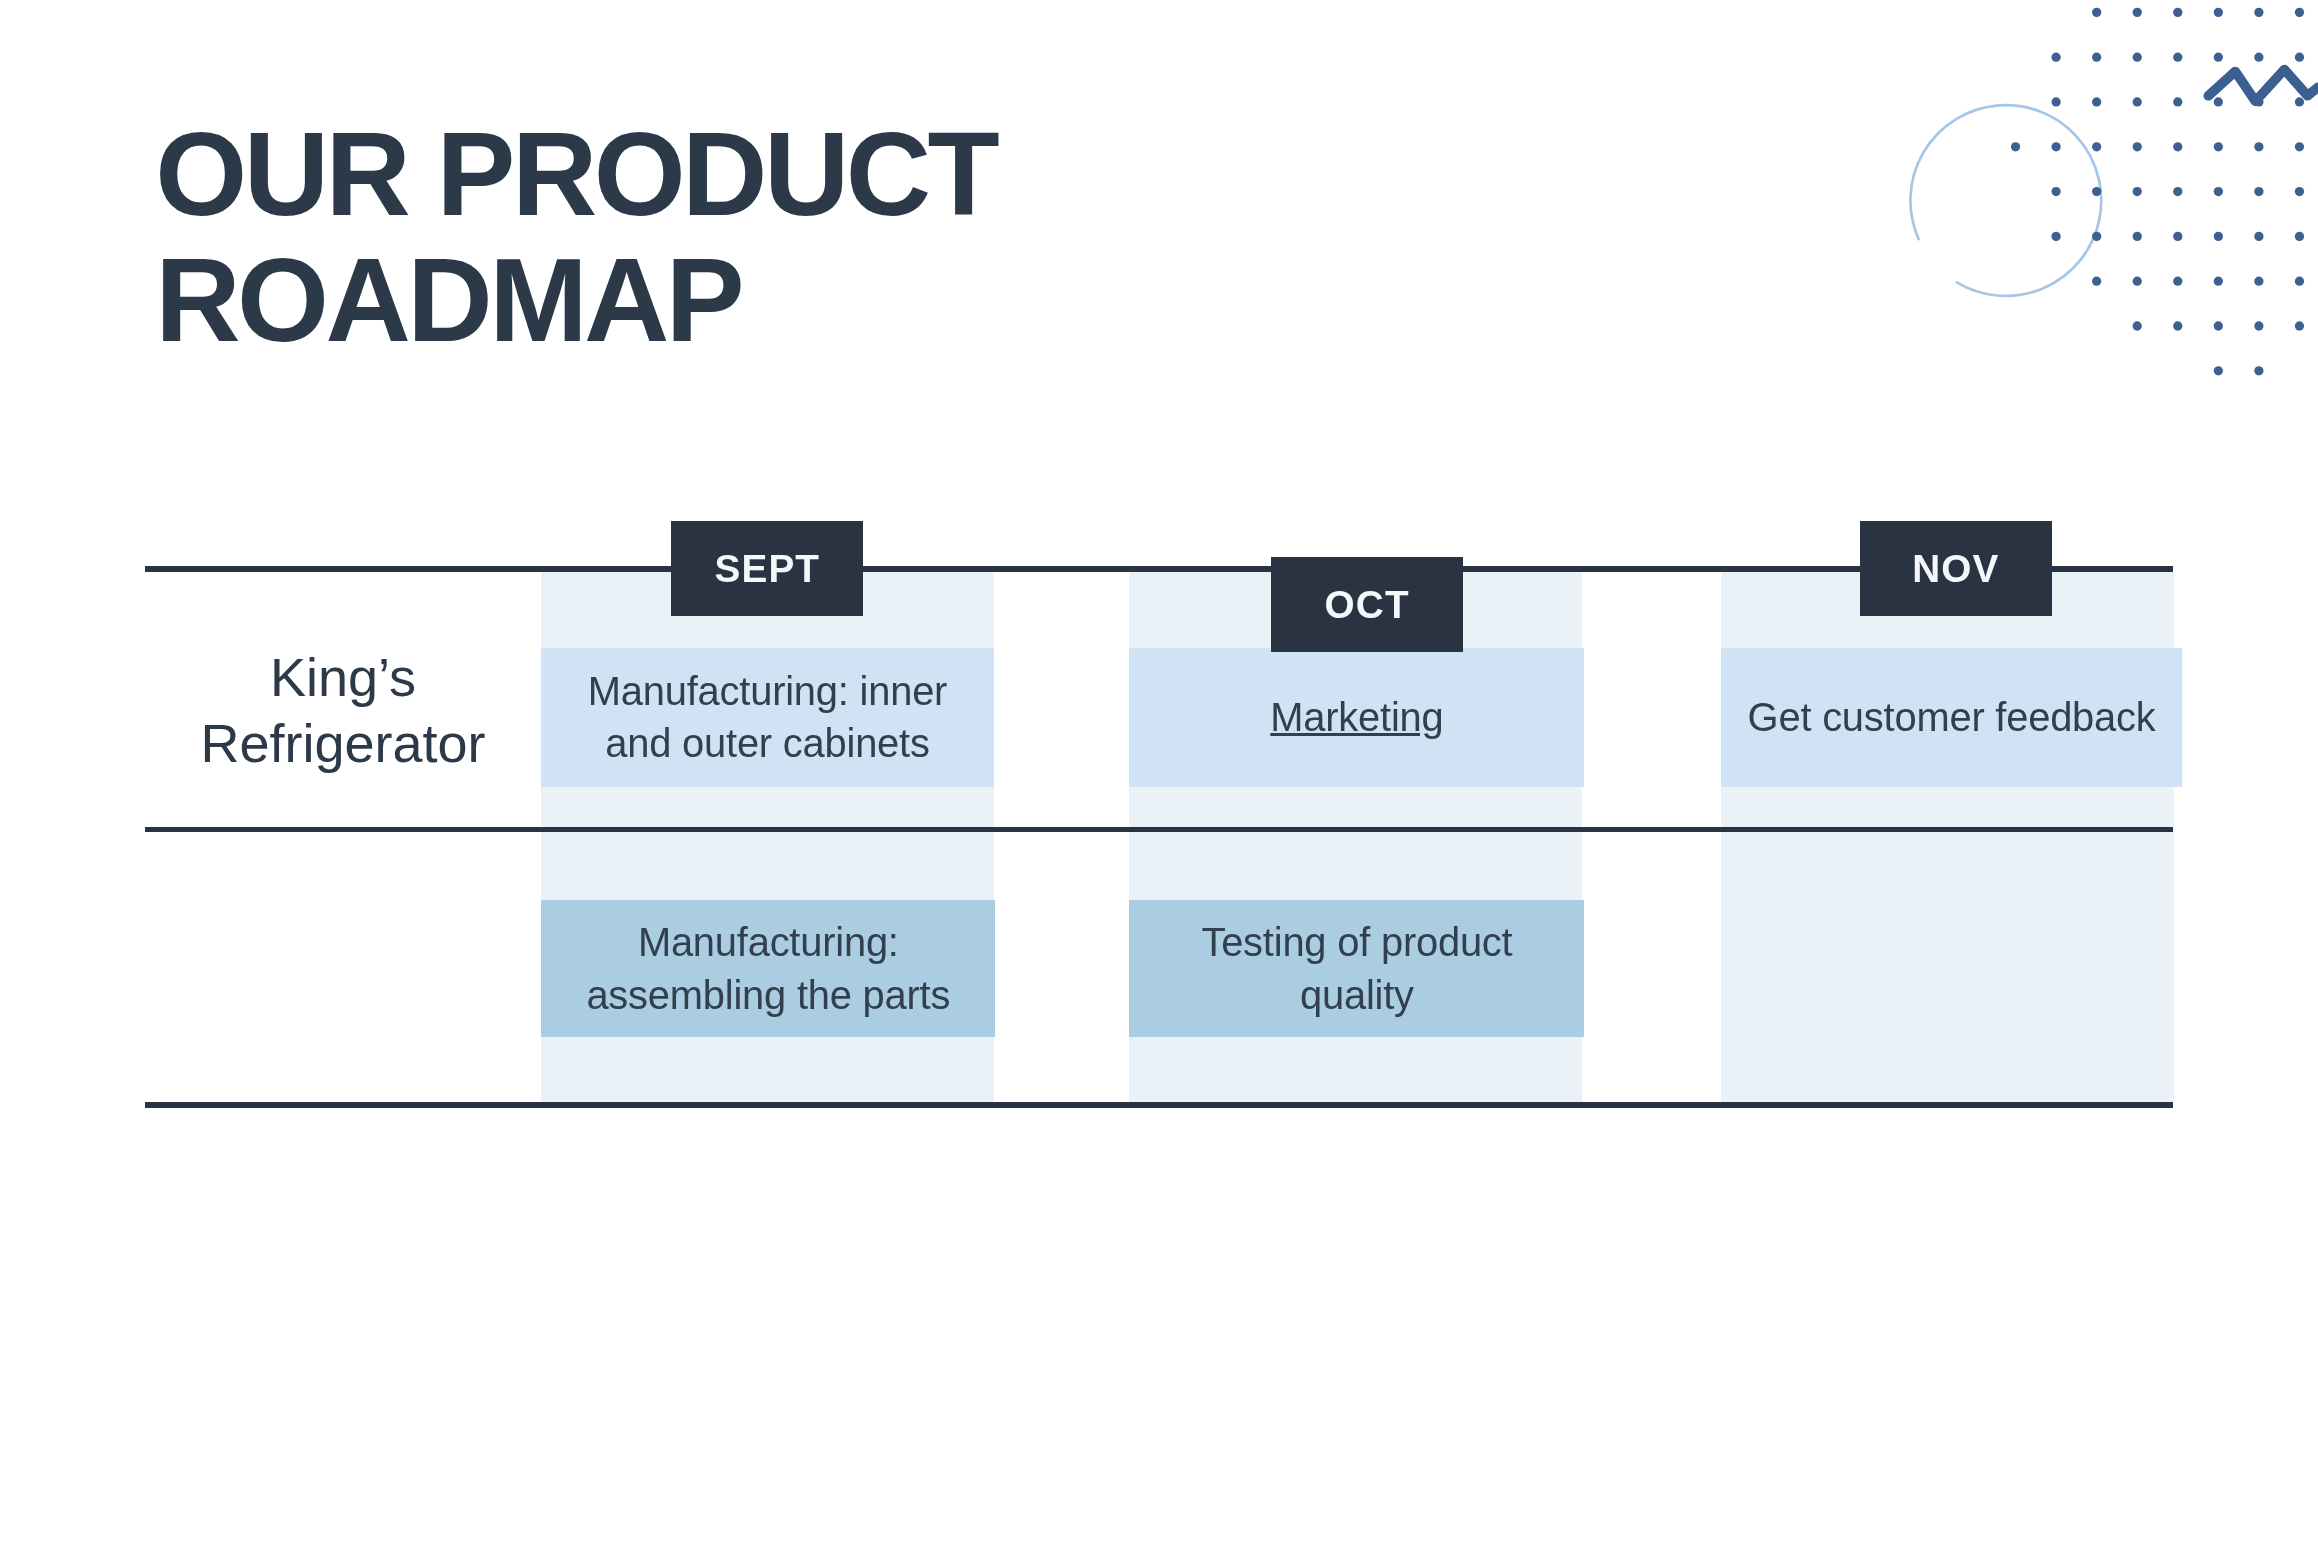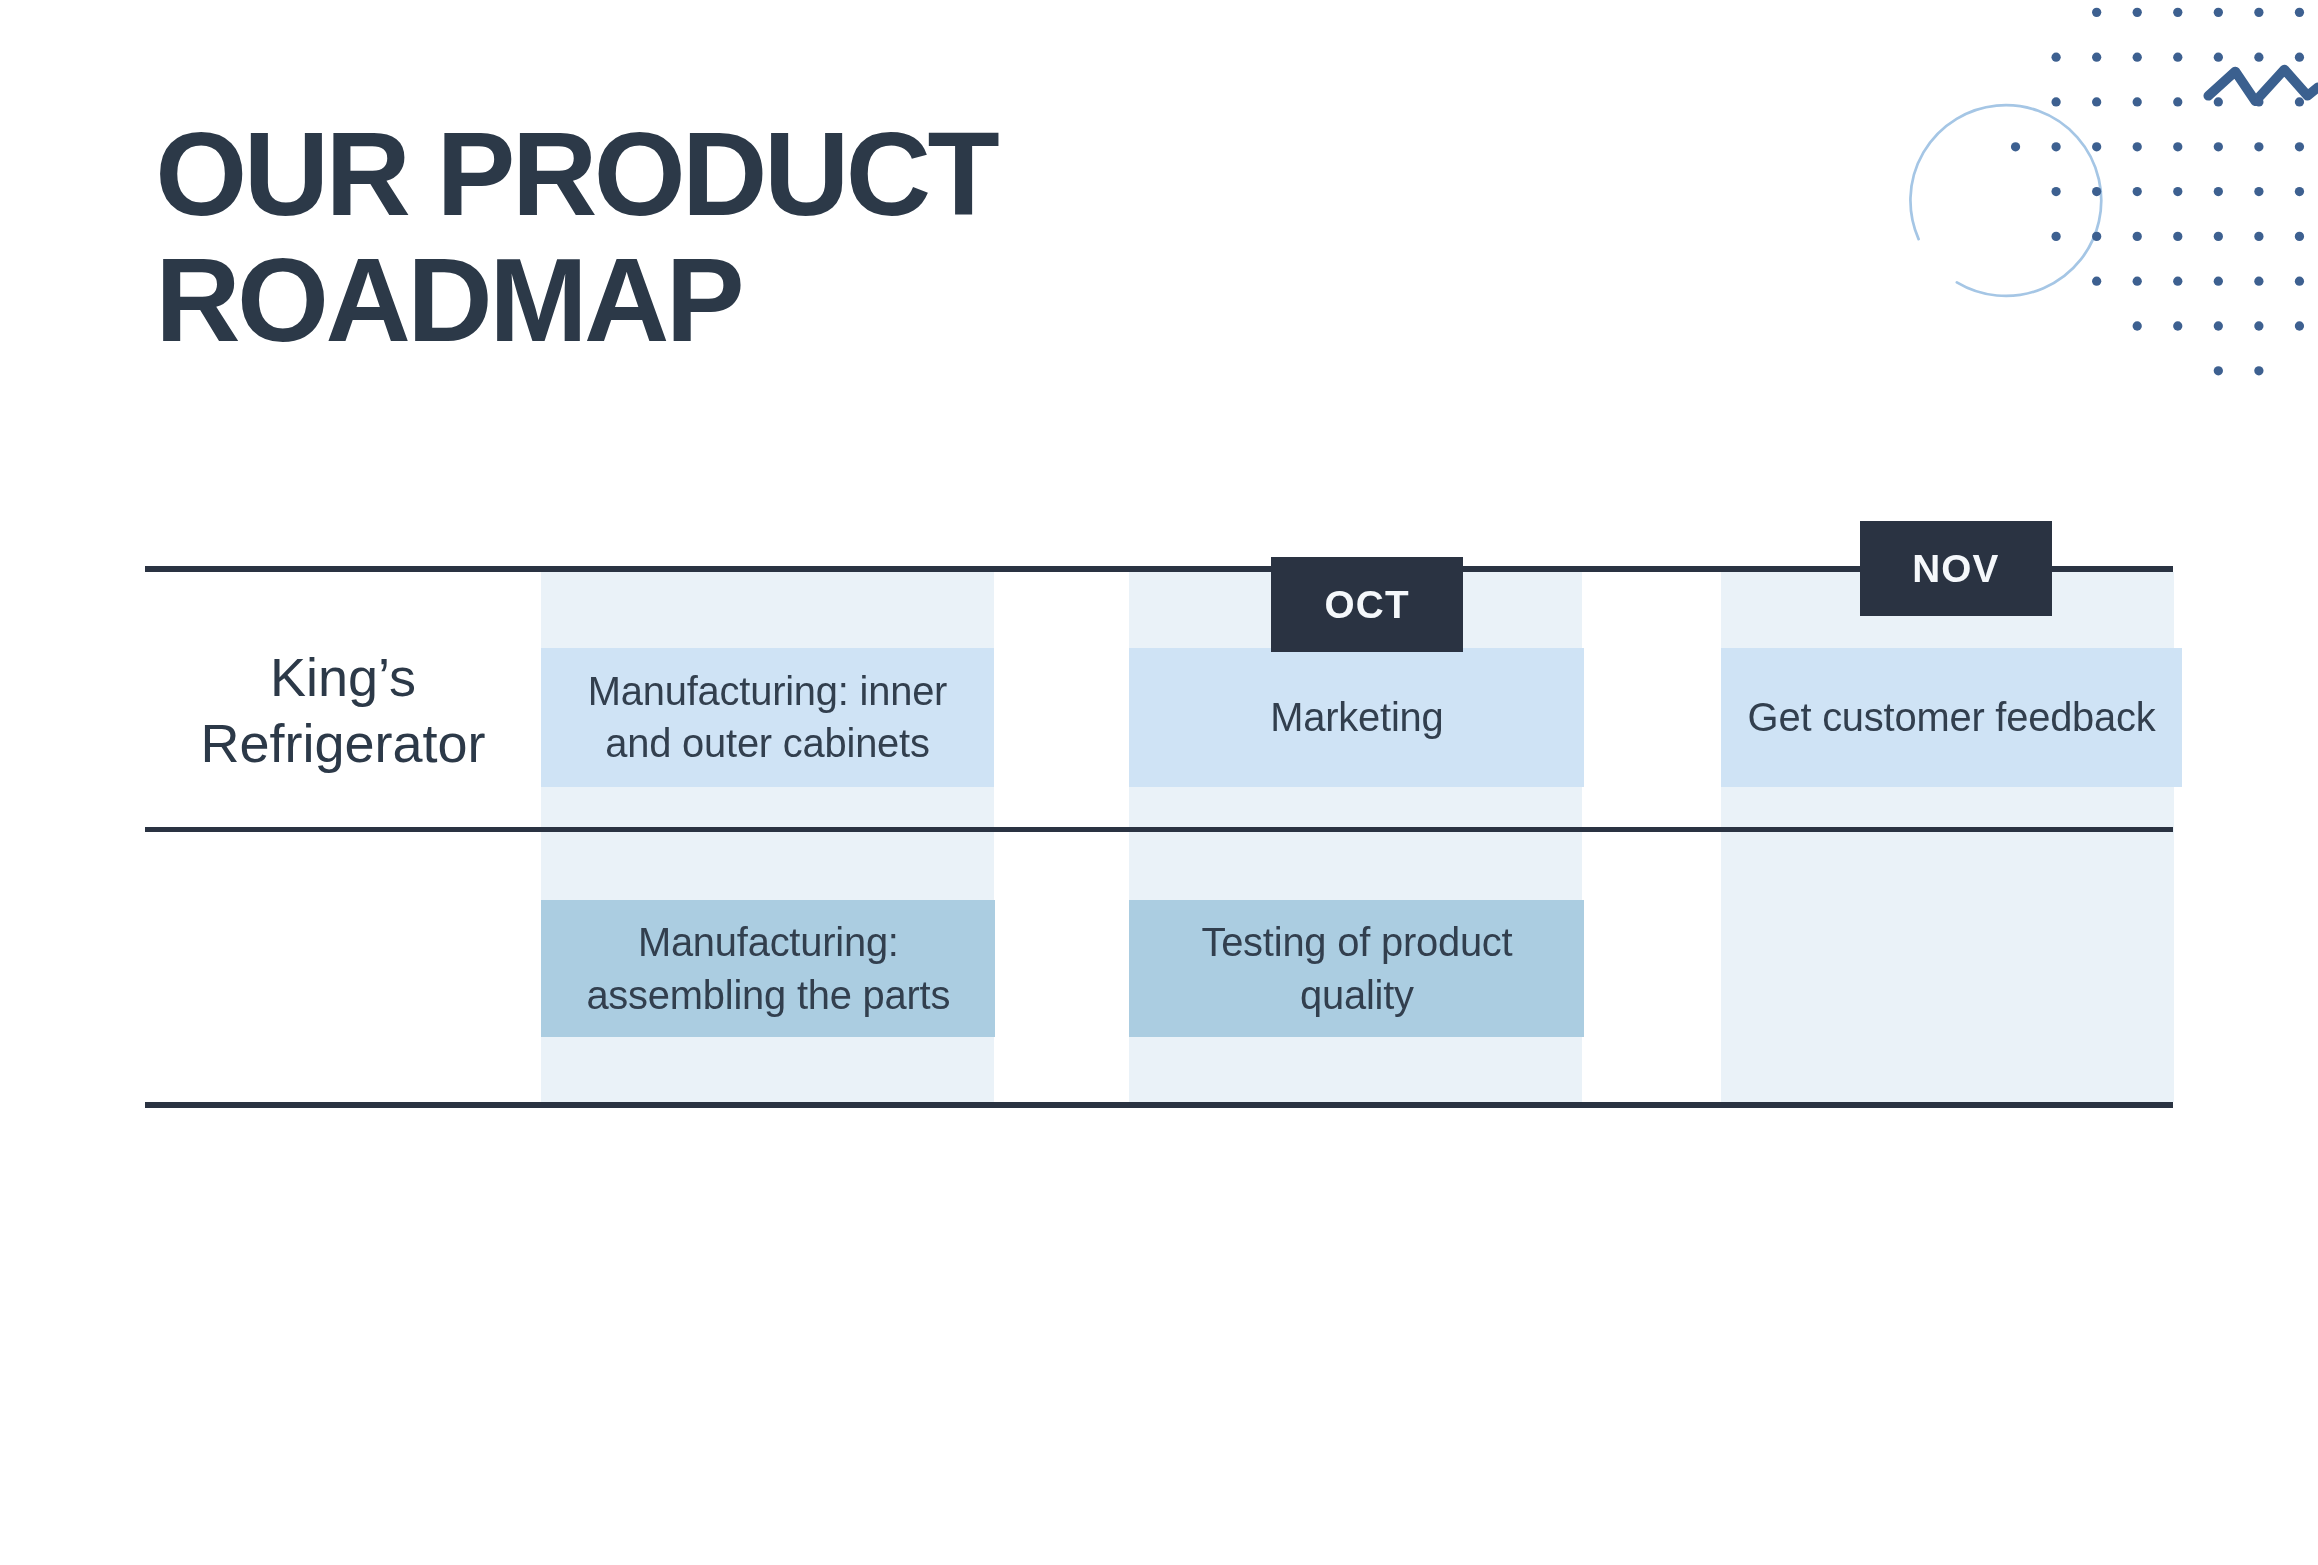--- a/index.html
+++ b/index.html
@@ -77,21 +77,21 @@
     line-height: 1.32;
     letter-spacing: -0.005em;
     color: var(--cell-text, #323f4e);
     padding: 0 1%;
     box-sizing: border-box;
     z-index: 2;
   }
   .row1 { top: 49.70%; height: 10.63%; background: var(--row1-cell, #cfe3f5); }
   .row2 { top: 69.02%; height: 10.52%; background: var(--row2-cell, #abcde1); }
   .cell-r1-sept { left: 23.346%; width: 19.53%; }
-  .cell-r1-oct  { left: 48.725%; width: 19.63%; }
+  .cell-r1-oct  { left: 48.725%; width: 19.63%; text-decoration: underline; }
   .cell-r1-nov  { left: 74.237%; width: 19.91%; }
   .cell-r2-sept { left: 23.346%; width: 19.60%; }
   .cell-r2-oct  { left: 48.725%; width: 19.63%; text-align: center; }
   .cell-r2-nov  { left: 74.237%; width: 19.60%; }
 
   .product-label {
     position: absolute;
     left: 6.266%;
     width: 17.06%;
     display: flex;
@@ -123,20 +123,23 @@
   <div class="title">OUR PRODUCT ROADMAP</div>
 
   <div class="month-band band-sept"></div>
   <div class="month-band band-oct"></div>
   <div class="month-band band-nov"></div>
 
   <div class="h-line line-top"></div>
   <div class="h-line line-middle"></div>
   <div class="h-line line-bottom"></div>
 
+  <div class="month-badge badge-sept">
+    <span>SEPT</span>
+  </div>
   <div class="month-badge badge-oct">
     <span>OCT</span>
   </div>
   <div class="month-badge badge-nov">
     <span>NOV</span>
   </div>
 
   <div class="product-label label-row1">King’s Refrigerator</div>
 
   <div class="task-cell row1 cell-r1-sept">Manufacturing: inner and outer cabinets</div>

